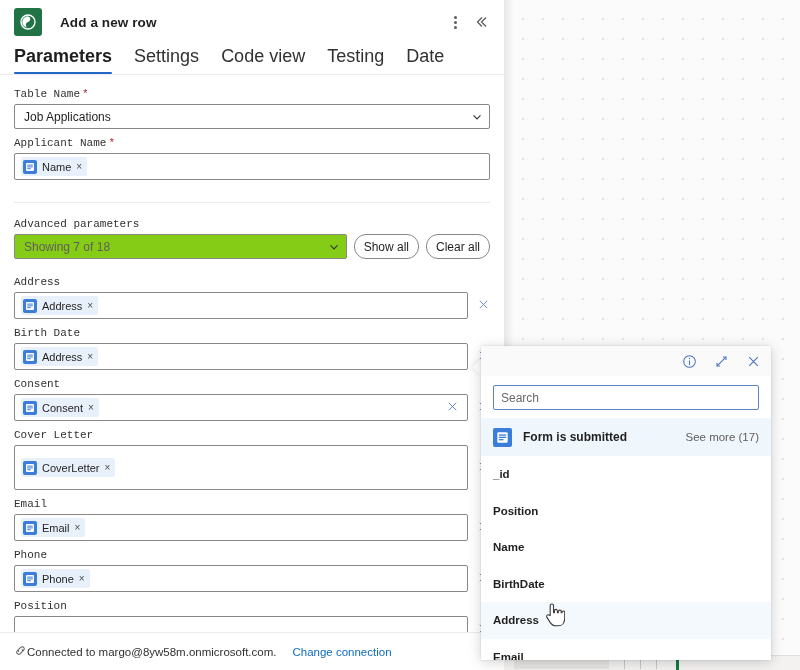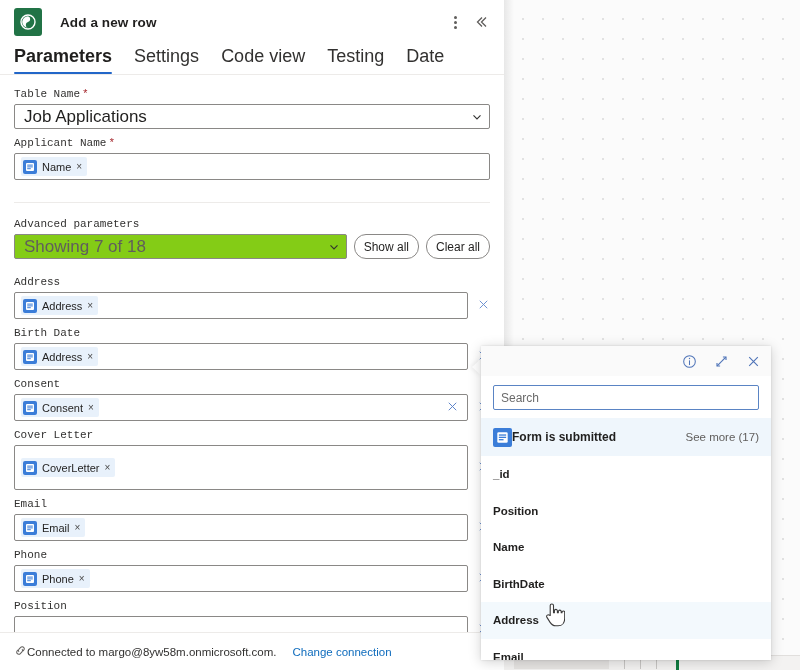--- a/index.html
+++ b/index.html
@@ -103,21 +103,21 @@
     flex: 1 1 auto;
     height: 25px;
     border: 1px solid #8a8886;
     background: #fff;
     border-radius: 2px;
     display: flex; align-items: center;
     padding: 0 6px;
     position: relative;
   }
   .input-text {
-    font-size: 17px; color: #201f1e;
+    font-size: 12px; color: #201f1e;
     padding-left: 3px;
   }
   .chev {
     margin-left: auto;
     color: #323130;
     display: flex; align-items: center;
   }
 
   
   .chip {
@@ -220,21 +220,21 @@
     border: 1px solid #5a84c4; border-radius: 2px;
     display: flex; align-items: center; padding: 0 7px;
     background: #fff;
   }
   .search-ph { font-size: 12px; color: #6a6a6a; }
 
   .dyn-head {
     height: 38px; flex: 0 0 38px;
     background: #eff6fc;
     display: flex; align-items: center;
-    padding: 0 12px; 
+    padding: 0 12px; gap: 11px;
     cursor: pointer;
   }
   .dyn-head-icon {
     width: 19px; height: 19px; border-radius: 2px;
     background: #3b7dd8;
     display: flex; align-items: center; justify-content: center;
     flex: 0 0 19px;
   }
   .dyn-head-label { font-size: 12px; color: #201f1e; font-weight: 600; }
   .see-more { margin-left: auto; font-size: 11.5px; color: #605e5c; }

